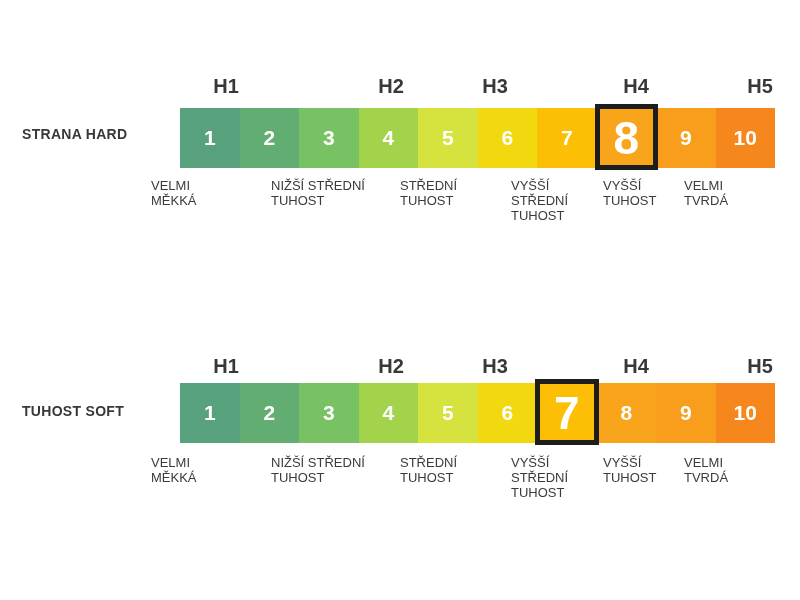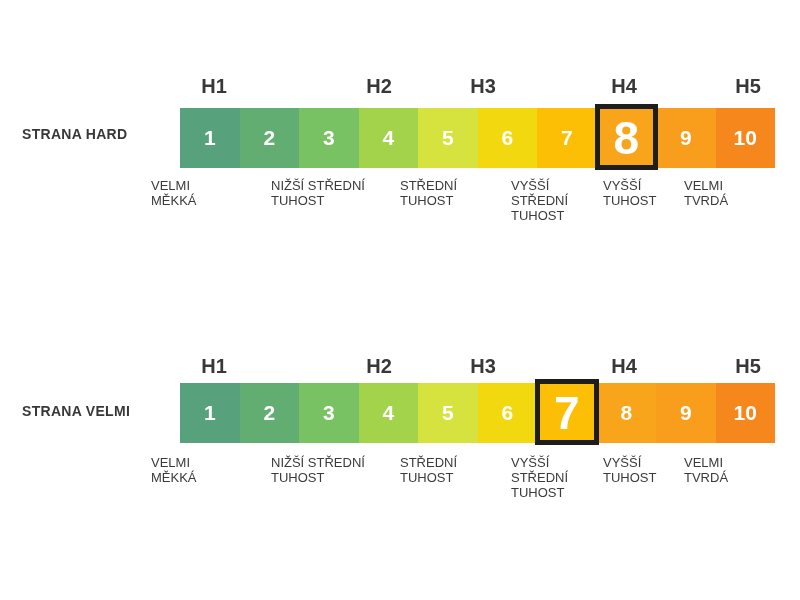--- a/index.html
+++ b/index.html
@@ -5,21 +5,21 @@
   html,body { margin:0; padding:0; background:#ffffff; }
   .canvas {
     position:relative; width:800px; height:600px; background:#ffffff;
     font-family:"Liberation Sans", sans-serif; overflow:hidden;
   }
   .row-title {
     position:absolute; left:22px;
     font-size:14px; font-weight:bold; color:#383838; letter-spacing:0.3px;
     white-space:nowrap;
   }
-  .h-row { position:absolute; left:184px; width:595px; height:22px; }
+  .h-row { position:absolute; left:196px; width:595px; height:22px; }
   .hlabel {
     position:absolute; top:0; transform:translateX(-50%);
     font-size:20px; font-weight:bold; color:#383838; line-height:20px;
   }
   .bar { position:absolute; left:180px; width:595px; height:60px; display:flex; }
   .cell {
     flex:1 1 0; position:relative;
     display:flex; align-items:center; justify-content:center;
     color:#ffffff; font-weight:bold; font-size:21px;
   }
@@ -94,21 +94,21 @@
 STŘEDNÍ
 TUHOST</div>
         <div class="desc" style="left: 489px;">VYŠŠÍ
 TUHOST</div>
         <div class="desc" style="left: 570px;">VELMI
 TVRDÁ</div>
       </div>
   </section>
 
   <section>
-    <div class="row-title" style="top:403px">STRANA VELMI</div>
+    <div class="row-title" style="top:403px">TUHOST SOFT</div>
     <div class="h-row" style="top:356px">
         <div class="hlabel" style="left: 30px;">H1</div>
         <div class="hlabel" style="left: 195px;">H2</div>
         <div class="hlabel" style="left: 299px;">H3</div>
         <div class="hlabel" style="left: 440px;">H4</div>
         <div class="hlabel" style="left: 564px;">H5</div>
       </div>
     <div class="bar" style="top:383px">
         <div class="cell" style="background: rgb(87, 161, 125);">
           <span>1</span>

